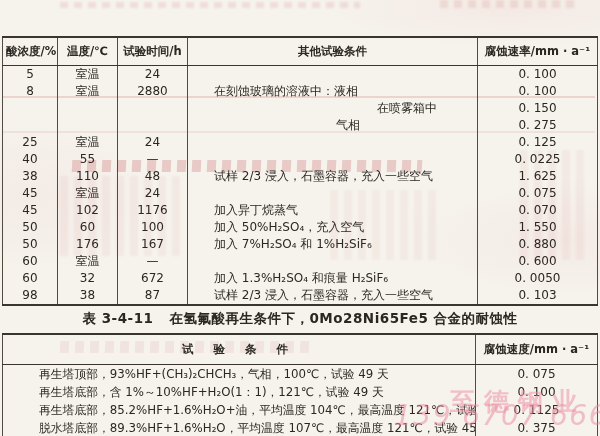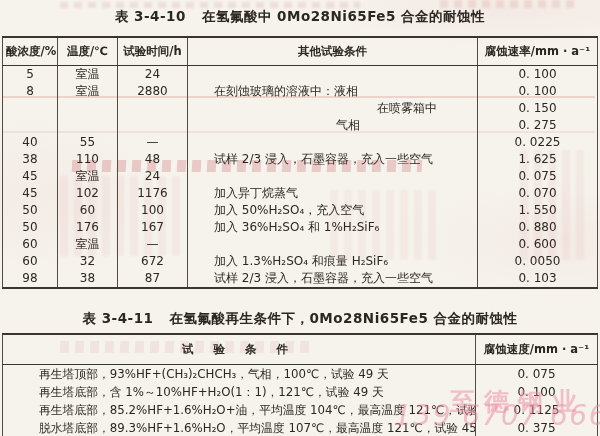--- a/index.html
+++ b/index.html
@@ -74,23 +74,20 @@
   <div class="bleed bleed-soft" style="top:2px;left:60px;width:300px;height:6px;"></div>
   <div class="bleed bleed-soft" style="top:0px;left:440px;width:140px;height:8px;"></div>
   <div class="bleed bleed-line" style="top:96px;left:3px;width:592px;"></div>
   <div class="bleed bleed-line" style="top:131px;left:3px;width:592px;opacity:0.55;"></div>
   <div class="bleed bleed-glyphs" style="top:160px;left:72px;width:350px;"></div>
   <div class="bleed bleed-soft" style="top:176px;left:60px;width:120px;height:80px;opacity:0.5;"></div>
   <div class="bleed bleed-soft" style="top:190px;left:330px;width:110px;height:70px;opacity:0.45;"></div>
   <div class="bleed bleed-soft" style="top:150px;left:520px;width:70px;height:110px;opacity:0.5;"></div>
   <div class="bleed bleed-glyphs" style="top:341px;left:60px;width:250px;opacity:0.35;"></div>
 
-  <div class="title" style="top:8px;">
-    <span>表 3-4-10</span><span class="gap"></span><span>在氢氟酸中 0Mo28Ni65Fe5 合金的耐蚀性</span>
-  </div>
 
   <table class="sheet" id="tbl1" style="top:36px;">
     <colgroup>
       <col style="width:55px;">
         <col style="width:60px;">
         <col style="width:70px;">
         <col style="width:290px;">
         <col style="width:120px;">
     </colgroup>
     <thead>
@@ -128,20 +125,27 @@
     </tr>
 
     <tr>
       <td></td>
       <td class="vline"></td>
       <td class="vline"></td>
       <td class="vline cond" style="padding-left: 148px;">气相</td>
       <td class="vline">0. 275</td>
     </tr>
 
+    <tr>
+      <td>25</td>
+      <td class="vline">室温</td>
+      <td class="vline">24</td>
+      <td class="vline cond"></td>
+      <td class="vline">0. 125</td>
+    </tr>
 
     <tr>
       <td>40</td>
       <td class="vline">55</td>
       <td class="vline">—</td>
       <td class="vline cond"></td>
       <td class="vline">0. 0225</td>
     </tr>
 
     <tr>
@@ -173,21 +177,21 @@
       <td class="vline">60</td>
       <td class="vline">100</td>
       <td class="vline cond">加入 50%H₂SO₄，充入空气</td>
       <td class="vline">1. 550</td>
     </tr>
 
     <tr>
       <td>50</td>
       <td class="vline">176</td>
       <td class="vline">167</td>
-      <td class="vline cond">加入 36%H₂SO₄ 和 1%H₂SiF₆</td>
+      <td class="vline cond">加入 7%H₂SO₄ 和 1%H₂SiF₆</td>
       <td class="vline">0. 880</td>
     </tr>
 
     <tr>
       <td>60</td>
       <td class="vline">室温</td>
       <td class="vline">—</td>
       <td class="vline cond"></td>
       <td class="vline">0. 600</td>
     </tr>

